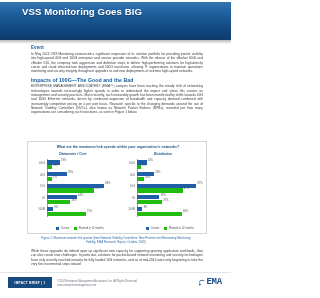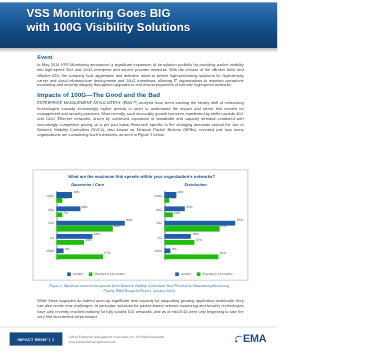--- a/index.html
+++ b/index.html
@@ -107,33 +107,32 @@
   .copyright{
     position:absolute;left:57px;top:280px;width:120px;
     font-size:2.65px;color:#6d757c;line-height:4px;
   }
   .logo{
     position:absolute;right:9px;top:278px;display:flex;align-items:center;gap:1px;
   }
   .logo-mark{display:block;}
   .logo-text{
     font-size:9px;font-weight:bold;color:#1b4e87;letter-spacing:-.2px;
-    font-family:Liberation Sans, sans-serif;line-height:9px;
+    font-family:Liberation Mono, monospace;line-height:9px;
   }
 </style>
 </head>
 <body>
 
 <div class="page">
 
   <div class="banner"></div>
   <div class="banner-shadow"></div>
   <div class="banner-title">
     <span>VSS Monitoring Goes BIG</span>
-    <span class="l2">with 100G Visibility Solutions</span>
   </div>
 
   <div class="col">
 
     <h2 class="h-sec">Event</h2>
     <p class="body">In May 2014 VSS Monitoring announced a significant expansion of its solution portfolio for providing packet visibility into high-speed 40G and 100G enterprise and service provider networks. With the release of the vBroker 6000 and vBroker 520, the company took aggressive and definitive steps to deliver high-performing solutions for high-density carrier and cloud infrastructure deployments and 100G transitions, allowing IT organizations to maintain operations monitoring and security integrity throughout upgrades to and new deployments of extreme high-speed networks.</p>
 
     <h2 class="h-sec big">Impacts of 100G—The Good and the Bad</h2>
     <p class="body">ENTERPRISE MANAGEMENT ASSOCIATES® (EMA™) analysts have been tracking the steady shift of networking technologies towards increasingly higher speeds in order to understand the impact and stress this creates on management and security practices. Most recently, such inexorably growth has been manifested by shifts towards 40G and 100G Ethernet networks, driven by continued expansion of bandwidth and capacity demand combined with increasingly competitive pricing on a per port basis. Research specific to the changing demands around the use of Network Visibility Controllers (NVCs), also known as Network Packet Brokers (NPBs), revealed just how many organizations are considering such transitions, as seen in Figure 1 below.</p>
 

